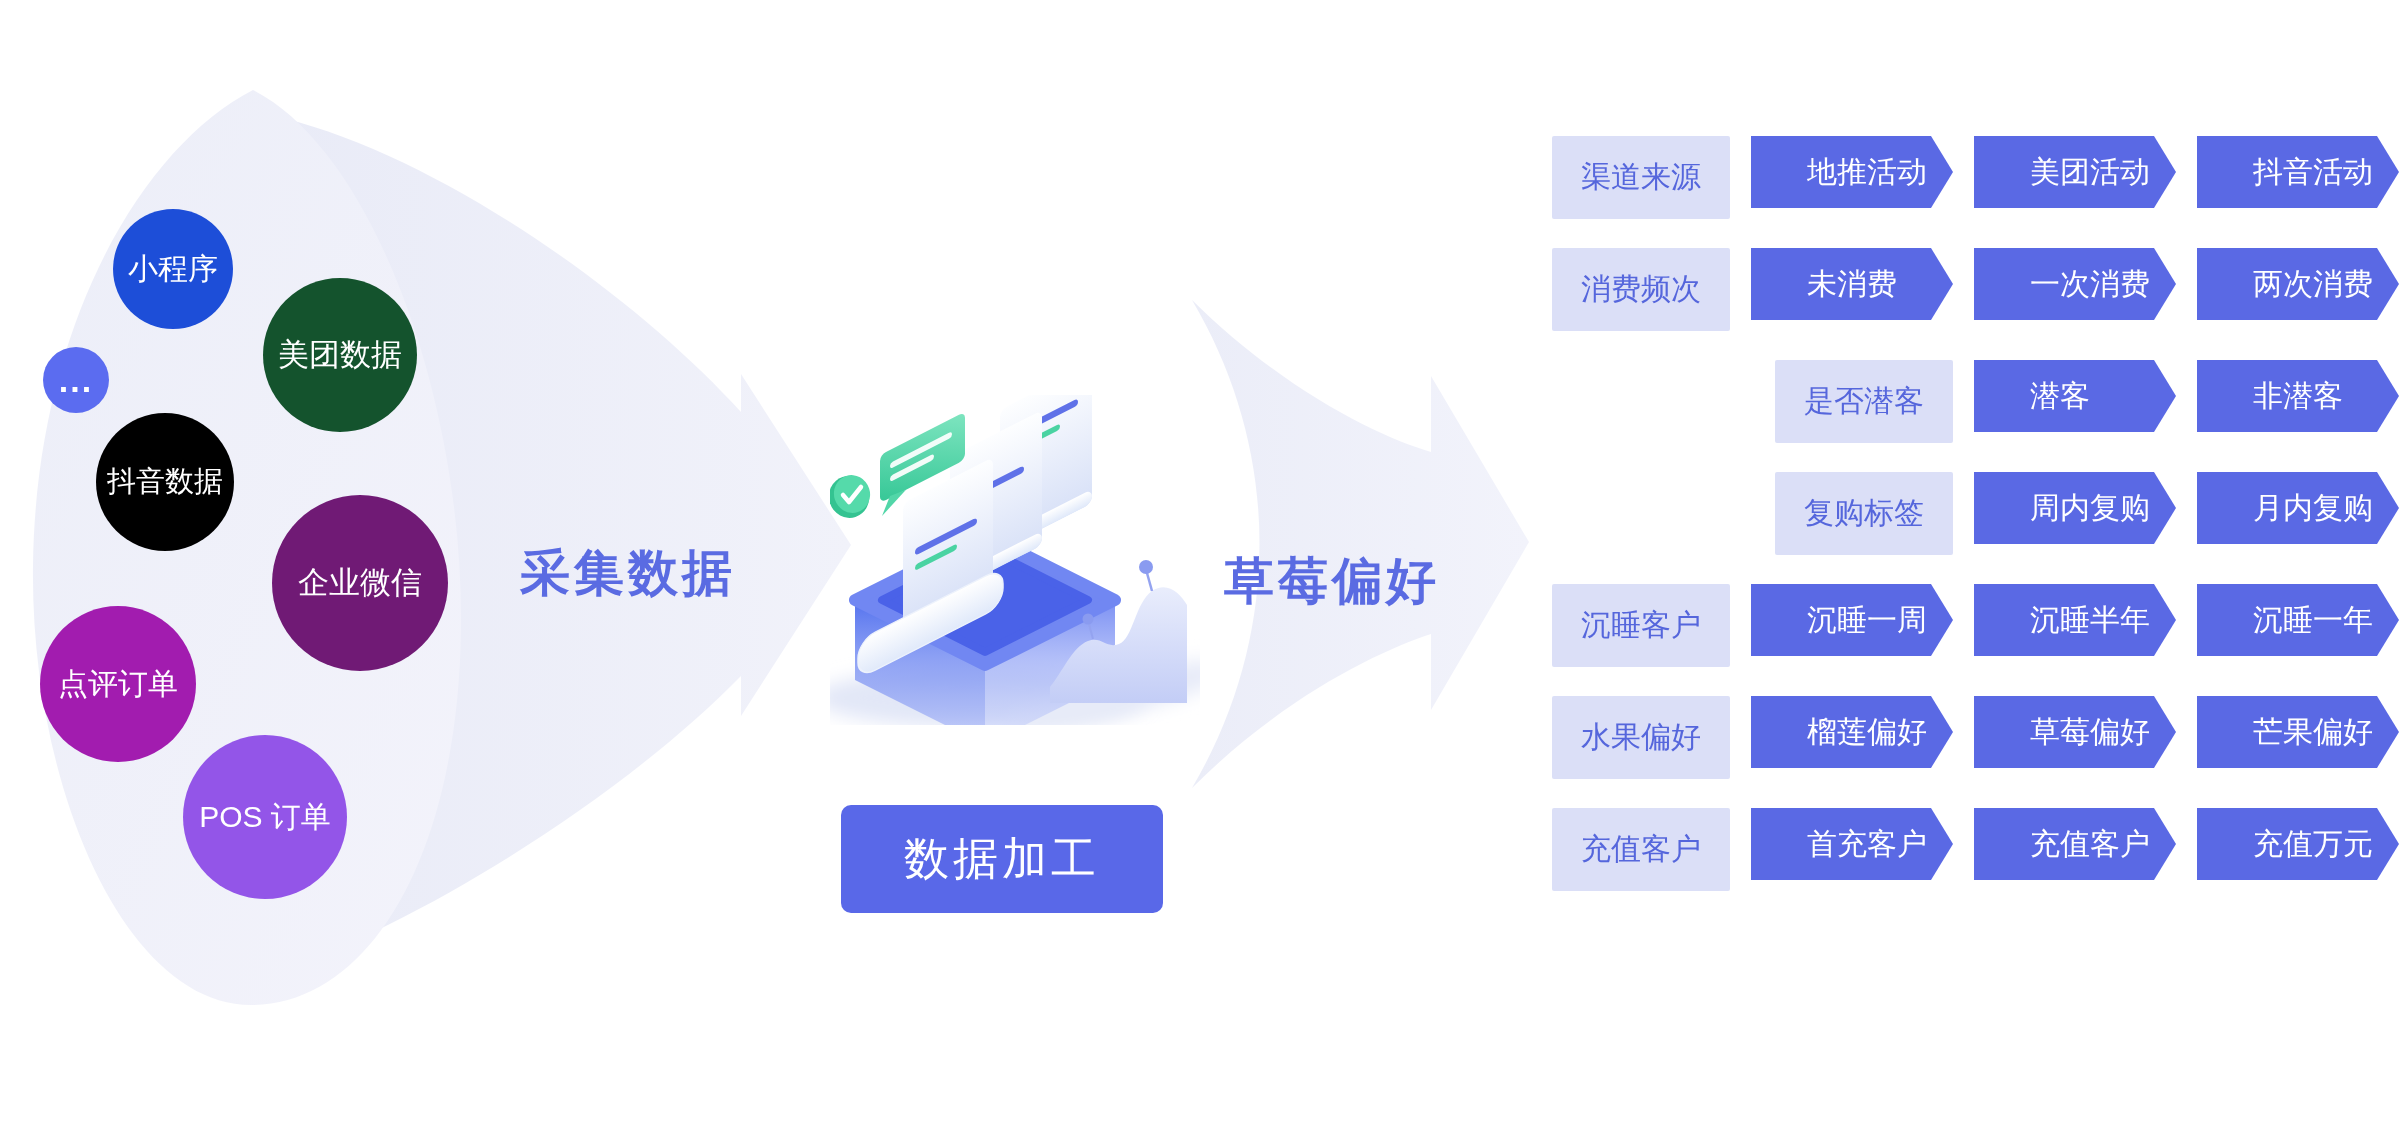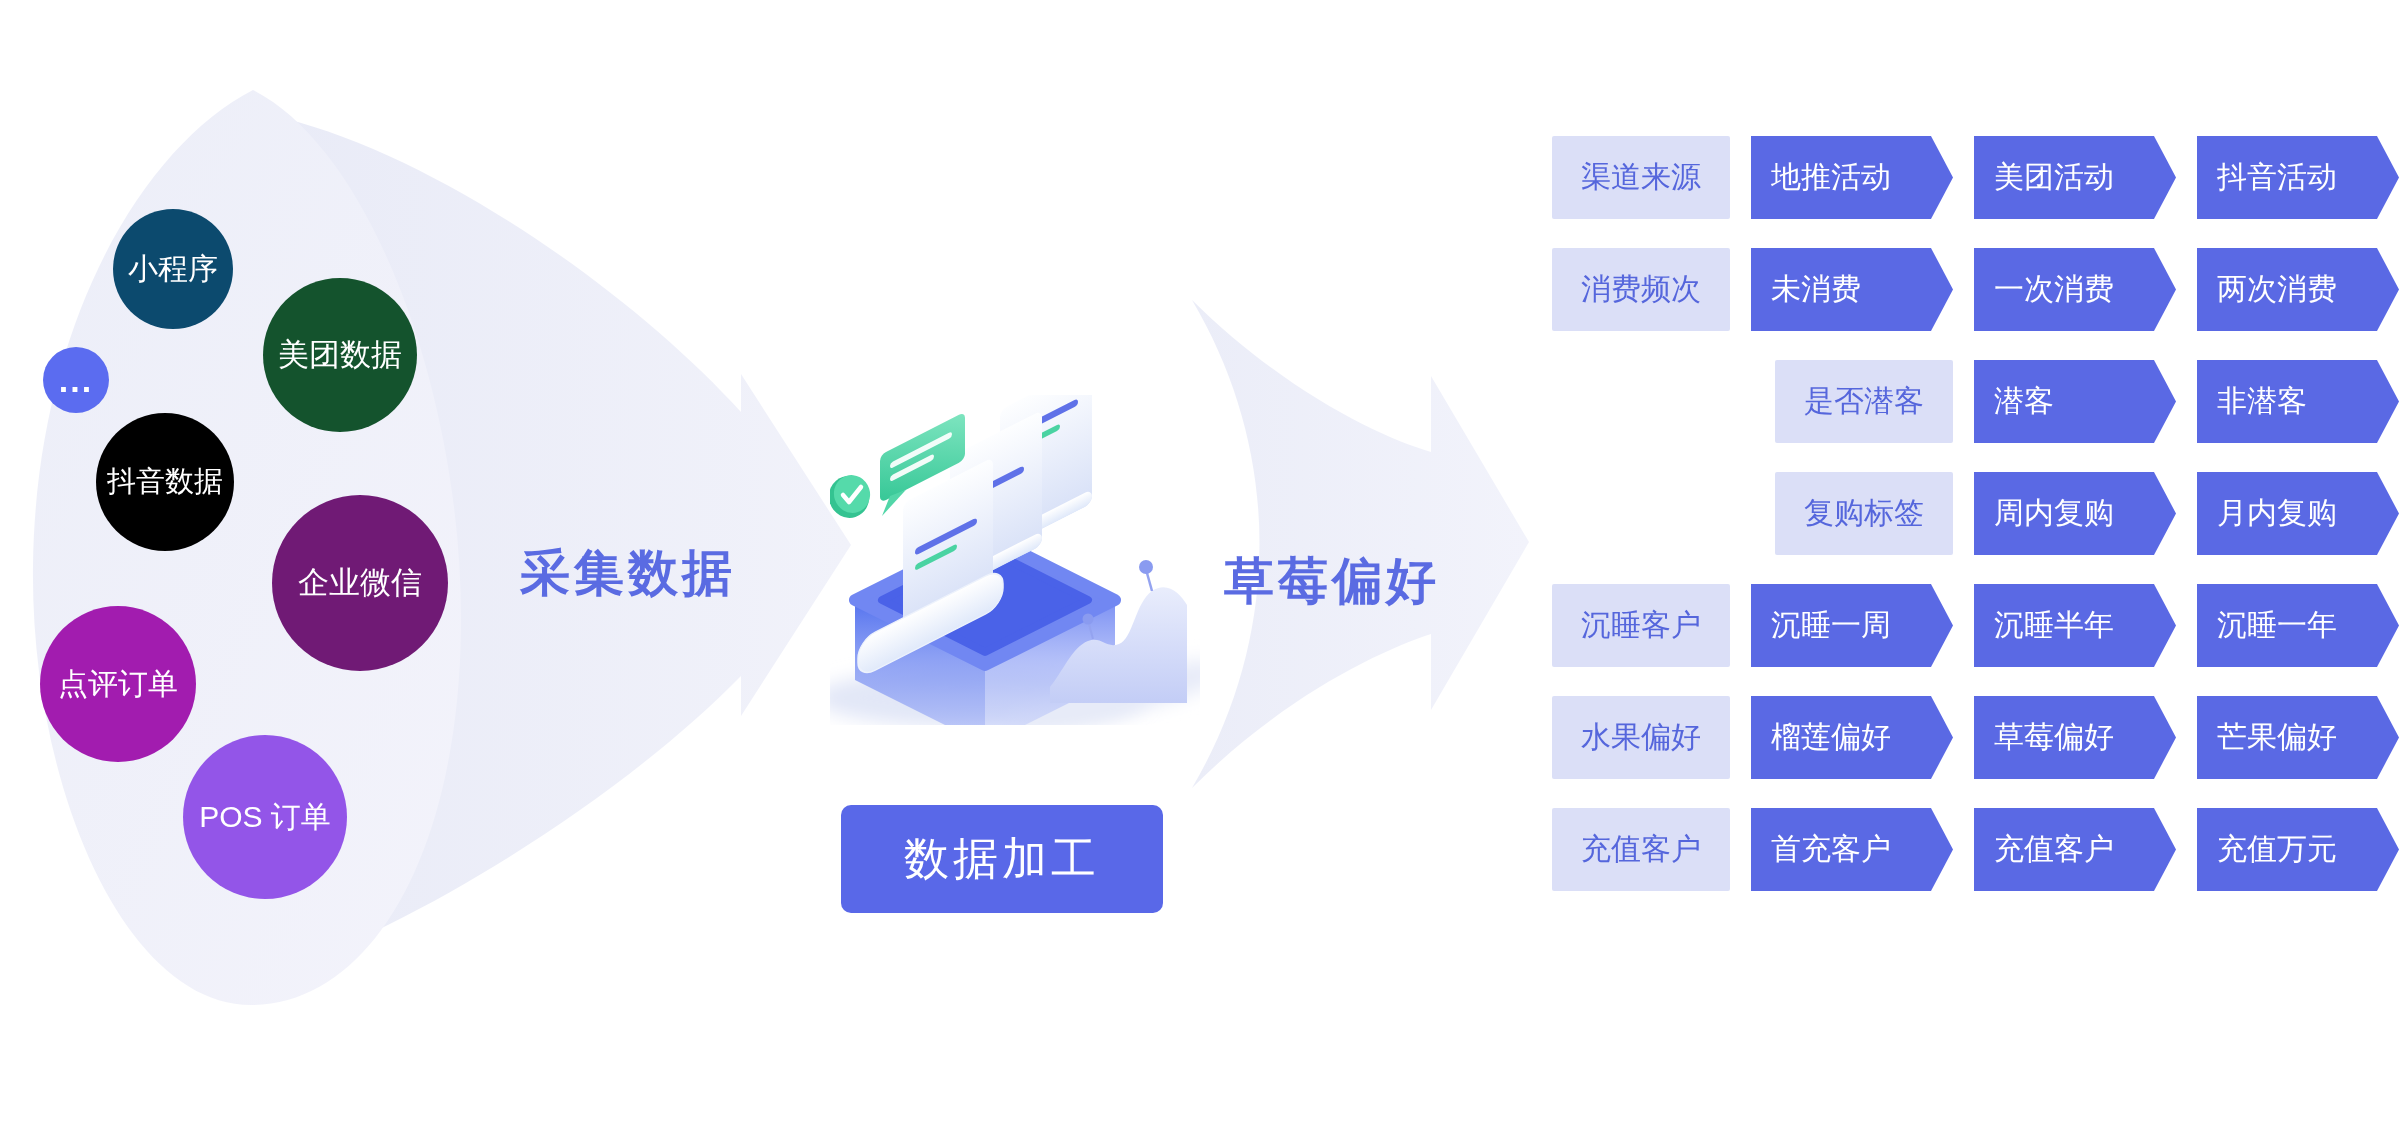--- a/index.html
+++ b/index.html
@@ -42,22 +42,22 @@
   }
   
   #tag-grid{left:1552px;top:136px;display:flex;flex-direction:column;gap:29px;align-items:flex-end;}
   .tag-row{display:flex;gap:21px;height:83px;}
   .cat-label{
     width:178px;height:83px;background:var(--cat-bg);color:var(--cat-text);
     display:flex;align-items:center;justify-content:center;font-size:30px;border-radius:2px;
     flex:none;
   }
   .tag{
-    width:202px;height:83px;background:var(--tag-bg);color:var(--tag-text);
-    display:flex;align-items:center;padding-left:20px;box-sizing:border-box;
+    width:202px;height:72px;background:var(--tag-bg);color:var(--tag-text);
+    display:flex;align-items:center;padding-left:56px;box-sizing:border-box;
     font-size:30px;font-weight:500;flex:none;
     clip-path:polygon(0 0,180px 0,100% 50%,180px 100%,0 100%);
   }
   #illustration{left:830px;top:395px;width:370px;height:330px;}
 </style>
 </head>
 <body style="--tag-bg: #5A69E4; --tag-text: #FFFFFF; --cat-bg: #DBDFF7; --cat-text: #5566DC; --arrow-text: #5A6BE2; --button-bg: #5968E8; --button-text: #FFFFFF; background: rgb(255, 255, 255);">
 
 <svg id="bg-shapes" class="abs" viewBox="0 0 2400 1136">
   <defs>
@@ -73,21 +73,21 @@
       <stop offset="0" stop-color="#EBEDF8"></stop>
         <stop offset="1" stop-color="#F2F3FB"></stop>
     </linearGradient>
   </defs>
   <path fill="url(#gArr1)" d="M 270,115 C 430,150 630,290 741,412 L 741,374 L 851,545 L 741,716 L 741,676 C 630,790 430,920 270,975 C 420,735 420,345 270,115 Z"></path>
   <path fill="url(#gBlob)" d="M 253,90 C 140,148 36,330 33,565 C 30,785 125,1007 253,1005 C 372,1003 458,852 461,630 C 464,405 375,152 253,90 Z"></path>
   <path fill="url(#gArr2)" d="M 1192,300 C 1285,392 1382,438 1431,452 L 1431,376 L 1529,542 L 1431,710 L 1431,634 C 1382,650 1285,695 1192,788 C 1282,635 1282,452 1192,300 Z"></path>
 </svg>
 
 <div id="source-circles" class="abs" style="left:0;top:0;width:520px;height:1050px;">
-    <div class="src-circle pos-0" style="background-color: #0c4a6e; color: rgb(255, 255, 255);">
+    <div class="src-circle pos-0" style="background-color: #1d4ed8; color: rgb(255, 255, 255);">
       <span>小程序</span>
     </div>
     <div class="src-circle pos-1" style="background-color: #14532d; color: rgb(255, 255, 255);">
       <span>美团数据</span>
     </div>
     <div class="src-circle pos-2" style="background-color: rgb(91, 108, 240); color: rgb(255, 255, 255);">
       <span>...</span>
     </div>
     <div class="src-circle pos-3" style="background-color: rgb(0, 0, 0); color: rgb(255, 255, 255);">
       <span>抖音数据</span>

